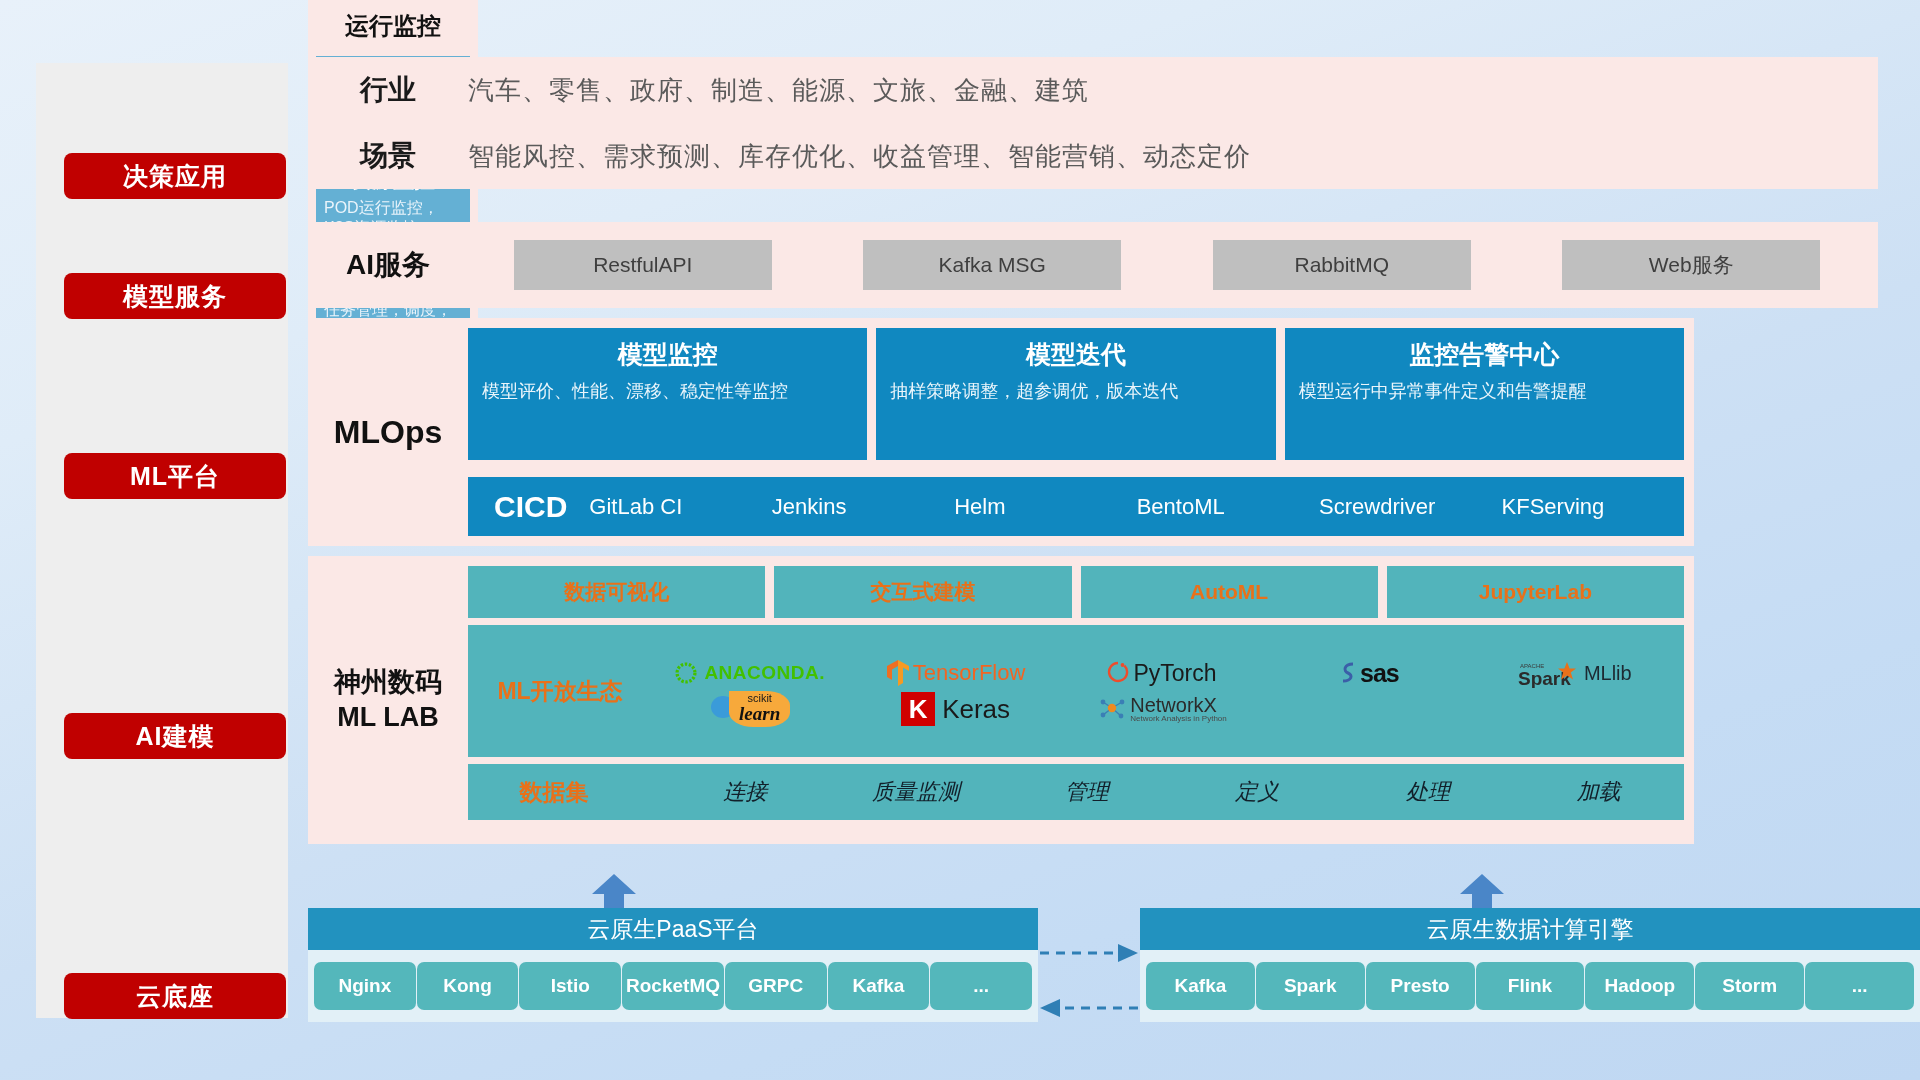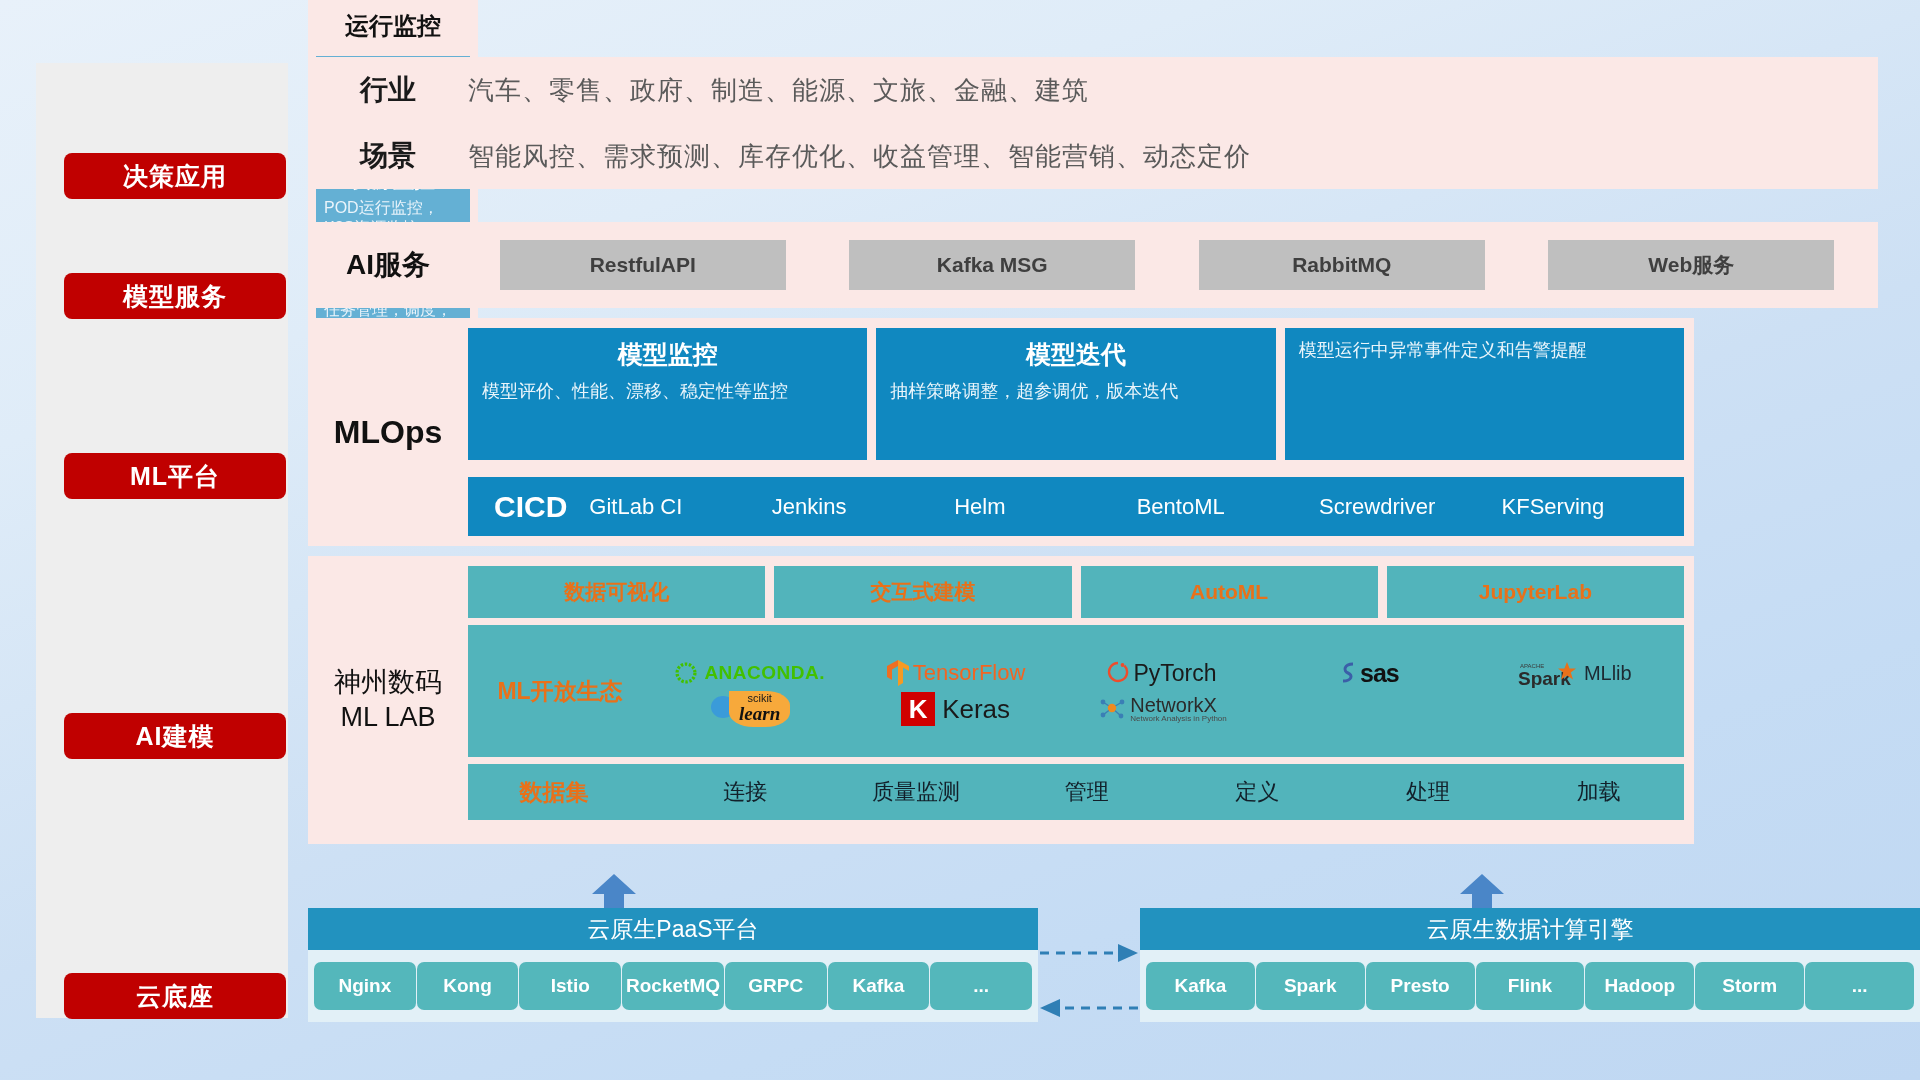--- a/index.html
+++ b/index.html
@@ -38,22 +38,22 @@
     font-size: 28px; font-weight: bold; color: #1a1a1a;
   }
   .kv-val { font-size: 26px; color: #5a5a5a; letter-spacing: 1px; }
 
   
   #band-svc { left: 0px; top: 222px; width: 1570px; height: 86px;
               display: flex; align-items: center; }
   #svc-label { width: 160px; text-align: center; font-size: 28px; font-weight: bold; color: #111; }
   #svc-items { flex: 1; display: flex; gap: 0; justify-content: space-around; padding-right: 12px; }
   .svc-chip {
-    width: 286px; height: 50px; background: #bfbfbf; color: #3f3f3f;
-    font-size: 21px; font-weight: bold;
+    width: 258px; height: 50px; background: #bfbfbf; color: #3f3f3f;
+    font-size: 21px; font-weight: normal;
     display: flex; align-items: center; justify-content: center;
   }
 
   
   #band-mlops { left: 0px; top: 318px; width: 1386px; height: 228px; display: flex; }
   #mlops-label { width: 160px; display: flex; align-items: center; justify-content: center;
                  font-size: 32px; font-weight: bold; color: #111; }
   #mlops-right { flex: 1; padding: 10px 10px 10px 0; display: flex; flex-direction: column; gap: 7px; }
   #mlops-cards { display: flex; gap: 9px; height: 140px; }
   .mlops-card { flex: 1; background: #1088c0; padding: 10px 14px; color: #fff; }
@@ -61,33 +61,33 @@
   .mlops-card .d { font-size: 18px; line-height: 1.35; color: #eaf5fb; }
   #cicd-bar { background: #1088c0; height: 62px; display: flex; align-items: center;
               overflow: hidden; color: #fff; margin-top: 10px; }
   #cicd-title { font-size: 30px; font-weight: bold; padding: 0 22px 0 26px; white-space: nowrap; }
   #cicd-items { flex: 1; display: flex; }
   .cicd-item { flex: 1; font-size: 22px; line-height: 1.15; padding-right: 6px; }
 
   
   #band-lab { left: 0px; top: 556px; width: 1386px; height: 288px; display: flex; }
   #lab-label { width: 160px; display: flex; flex-direction: column; align-items: center;
-               justify-content: center; font-size: 27px; font-weight: normal; color: #111; line-height: 1.3; }
+               justify-content: center; font-size: 27px; font-weight: bold; color: #111; line-height: 1.3; }
   #lab-right { flex: 1; padding: 10px 10px 10px 0; display: flex; flex-direction: column; gap: 7px; }
   #tool-row { display: flex; gap: 9px; height: 52px; }
   .tool-chip { flex: 1; background: #52b4bb; color: #e8711a; font-size: 21px; font-weight: bold;
                display: flex; align-items: center; justify-content: center; }
   #eco-row { background: #52b4bb; height: 132px; display: flex; align-items: center; padding: 0 6px; }
   #eco-label { width: 172px; text-align: center; color: #e8711a; font-size: 23px; font-weight: bold; }
   #eco-logos { flex: 1; display: grid; grid-template-columns: repeat(5, 1fr);
                grid-template-rows: 1fr 1fr; align-items: center; justify-items: center; }
   #ds-row { background: #52b4bb; height: 56px; display: flex; align-items: center; gap: 20px; }
   #ds-title { width: 172px; text-align: center; color: #e8711a; font-size: 23px; font-weight: bold; }
   #ds-items { flex: 1; display: flex; }
-  .ds-item { flex: 1; text-align: center; color: #12202a; font-size: 22px; }
+  .ds-item { flex: 1; text-align: center; color: #12202a; font-size: 22px; font-style: italic; }
 
   
   #band-monitor { left: 1400px; top: 318px; width: 170px; height: 526px;
                   background: #fbe8e6; padding: 10px 8px; }
   #monitor-title { text-align: center; font-size: 24px; font-weight: bold; color: #111; margin-bottom: 14px; }
   .mon-card { background: #64b0d4; margin-bottom: 13px; padding: 7px 8px 9px; color: #fff; }
   .mon-card .t { font-size: 21px; font-weight: bold; text-align: center; margin-bottom: 4px; }
   .mon-card .d { font-size: 16px; line-height: 1.3; color: #eaf4fb; }
 
   
@@ -147,20 +147,21 @@
       <div id="mlops-cards">
         <div class="mlops-card">
           <div class="t">模型监控</div>
           <div class="d">模型评价、性能、漂移、稳定性等监控</div>
         </div>
         <div class="mlops-card">
           <div class="t">模型迭代</div>
           <div class="d">抽样策略调整，超参调优，版本迭代</div>
         </div>
         <div class="mlops-card">
+          <div class="t">监控告警中心</div>
           <div class="d">模型运行中异常事件定义和告警提醒</div>
         </div>
       </div>
       <div id="cicd-bar">
         <div id="cicd-title">CICD</div>
         <div id="cicd-items">
           <div class="cicd-item">GitLab CI</div>
           <div class="cicd-item">Jenkins</div>
           <div class="cicd-item">Helm</div>
           <div class="cicd-item">BentoML</div>

